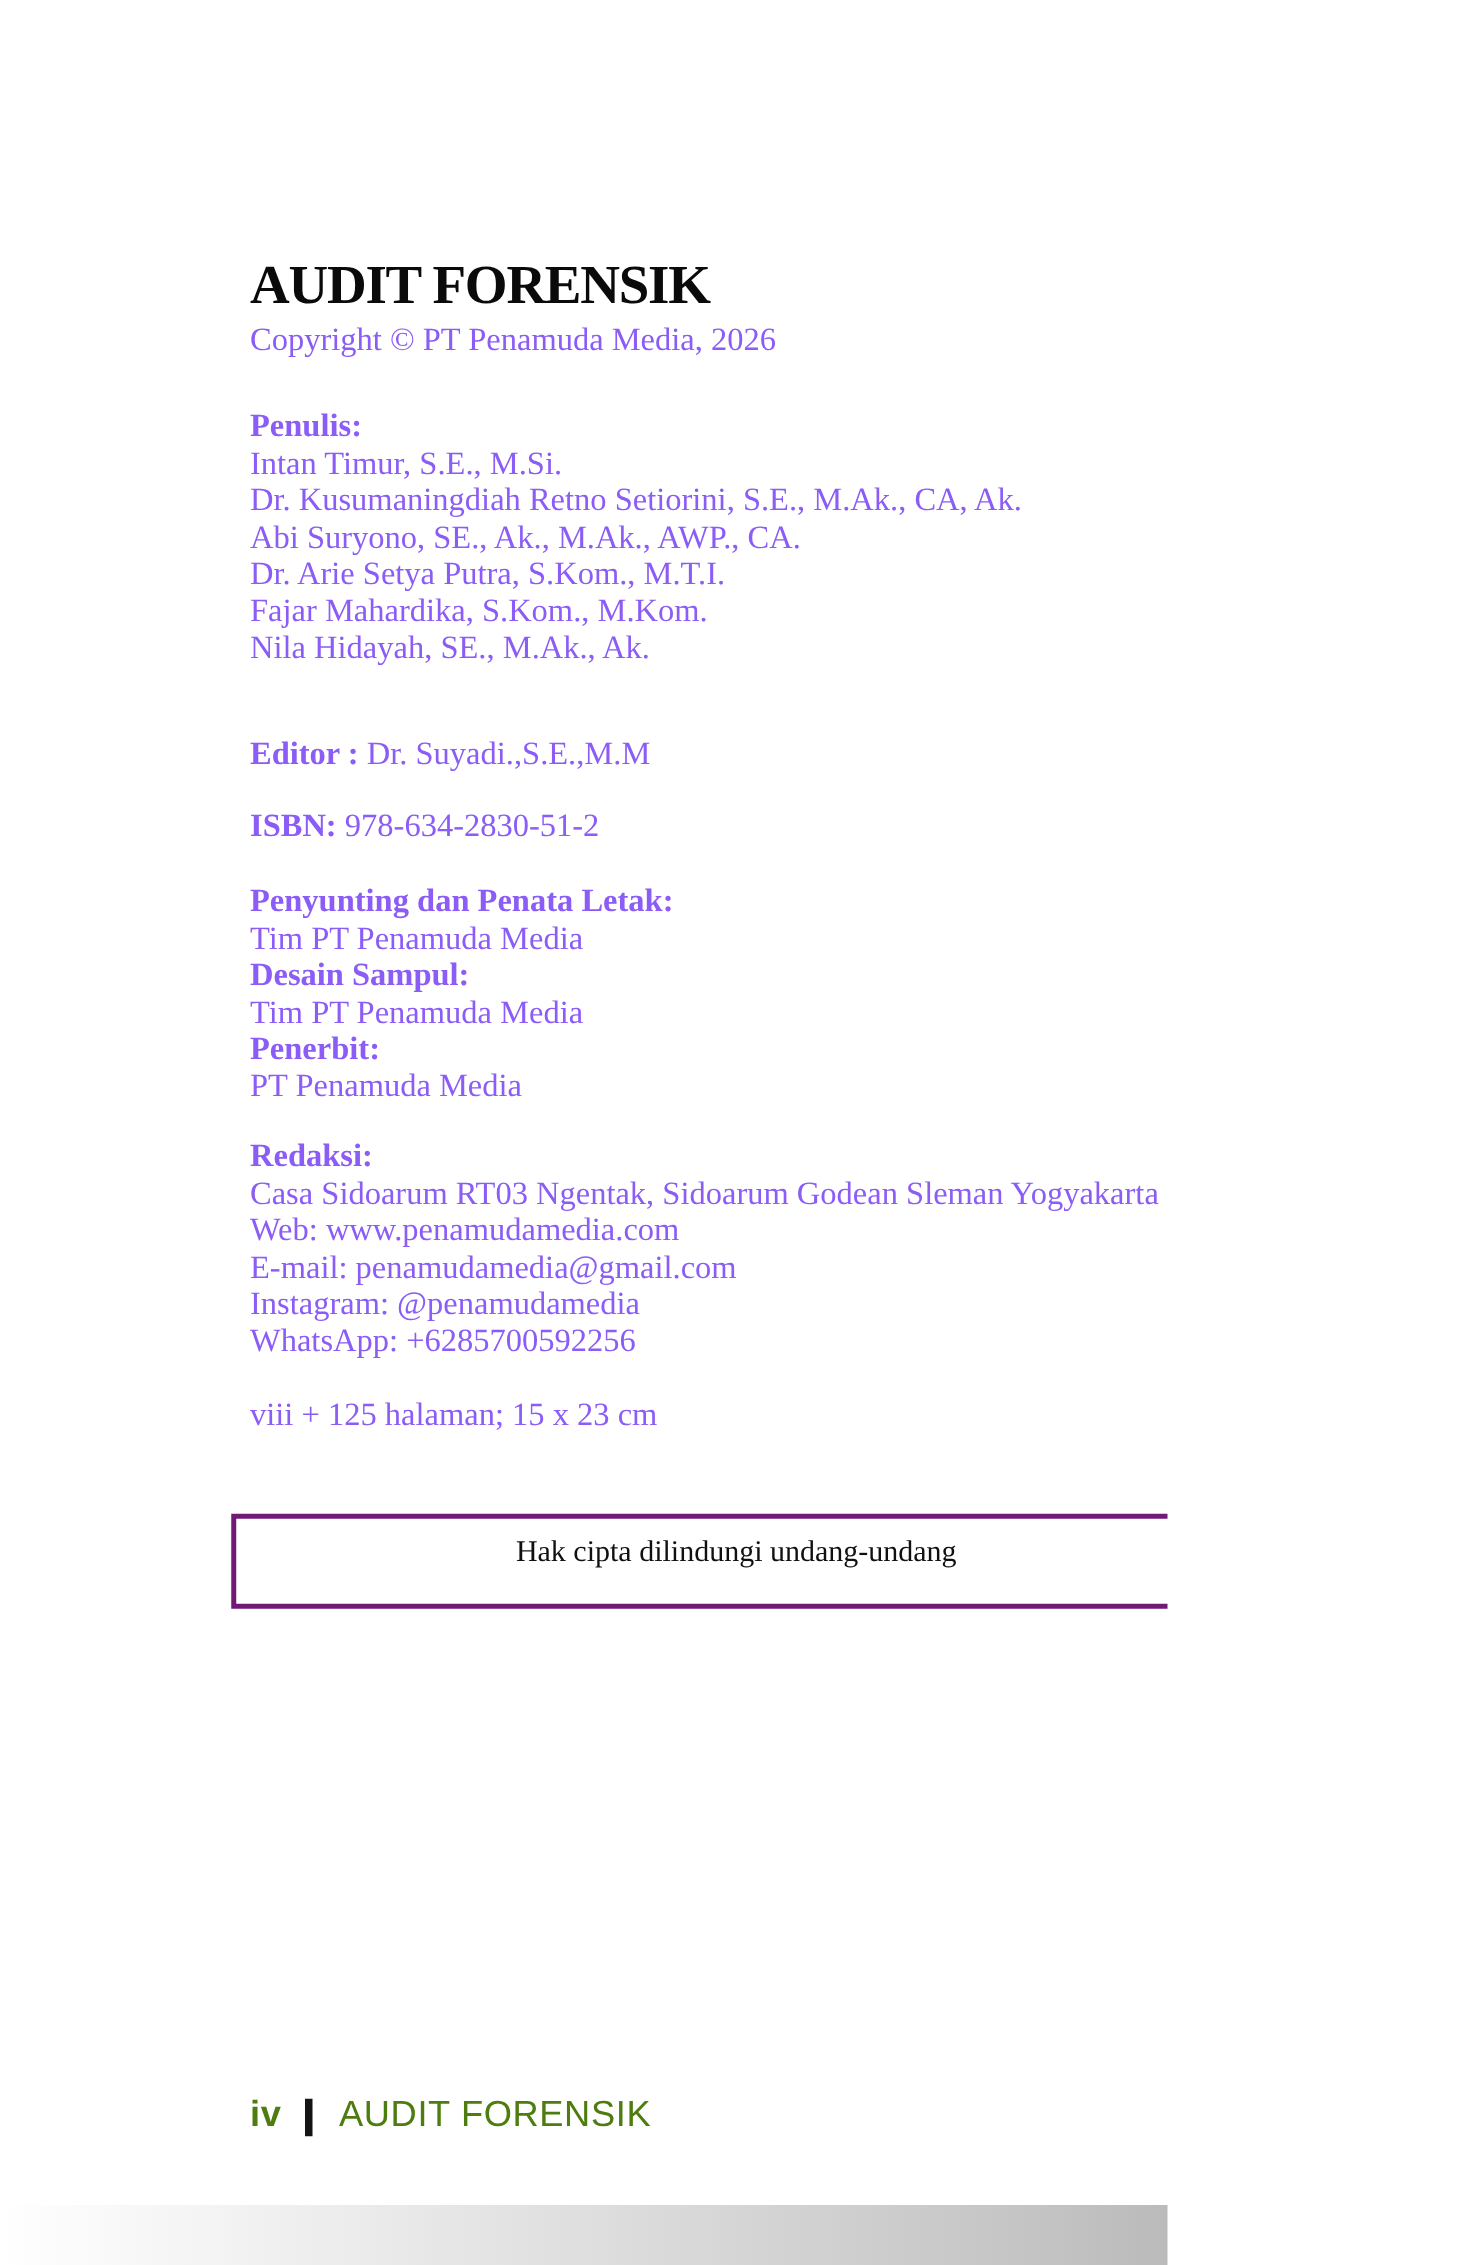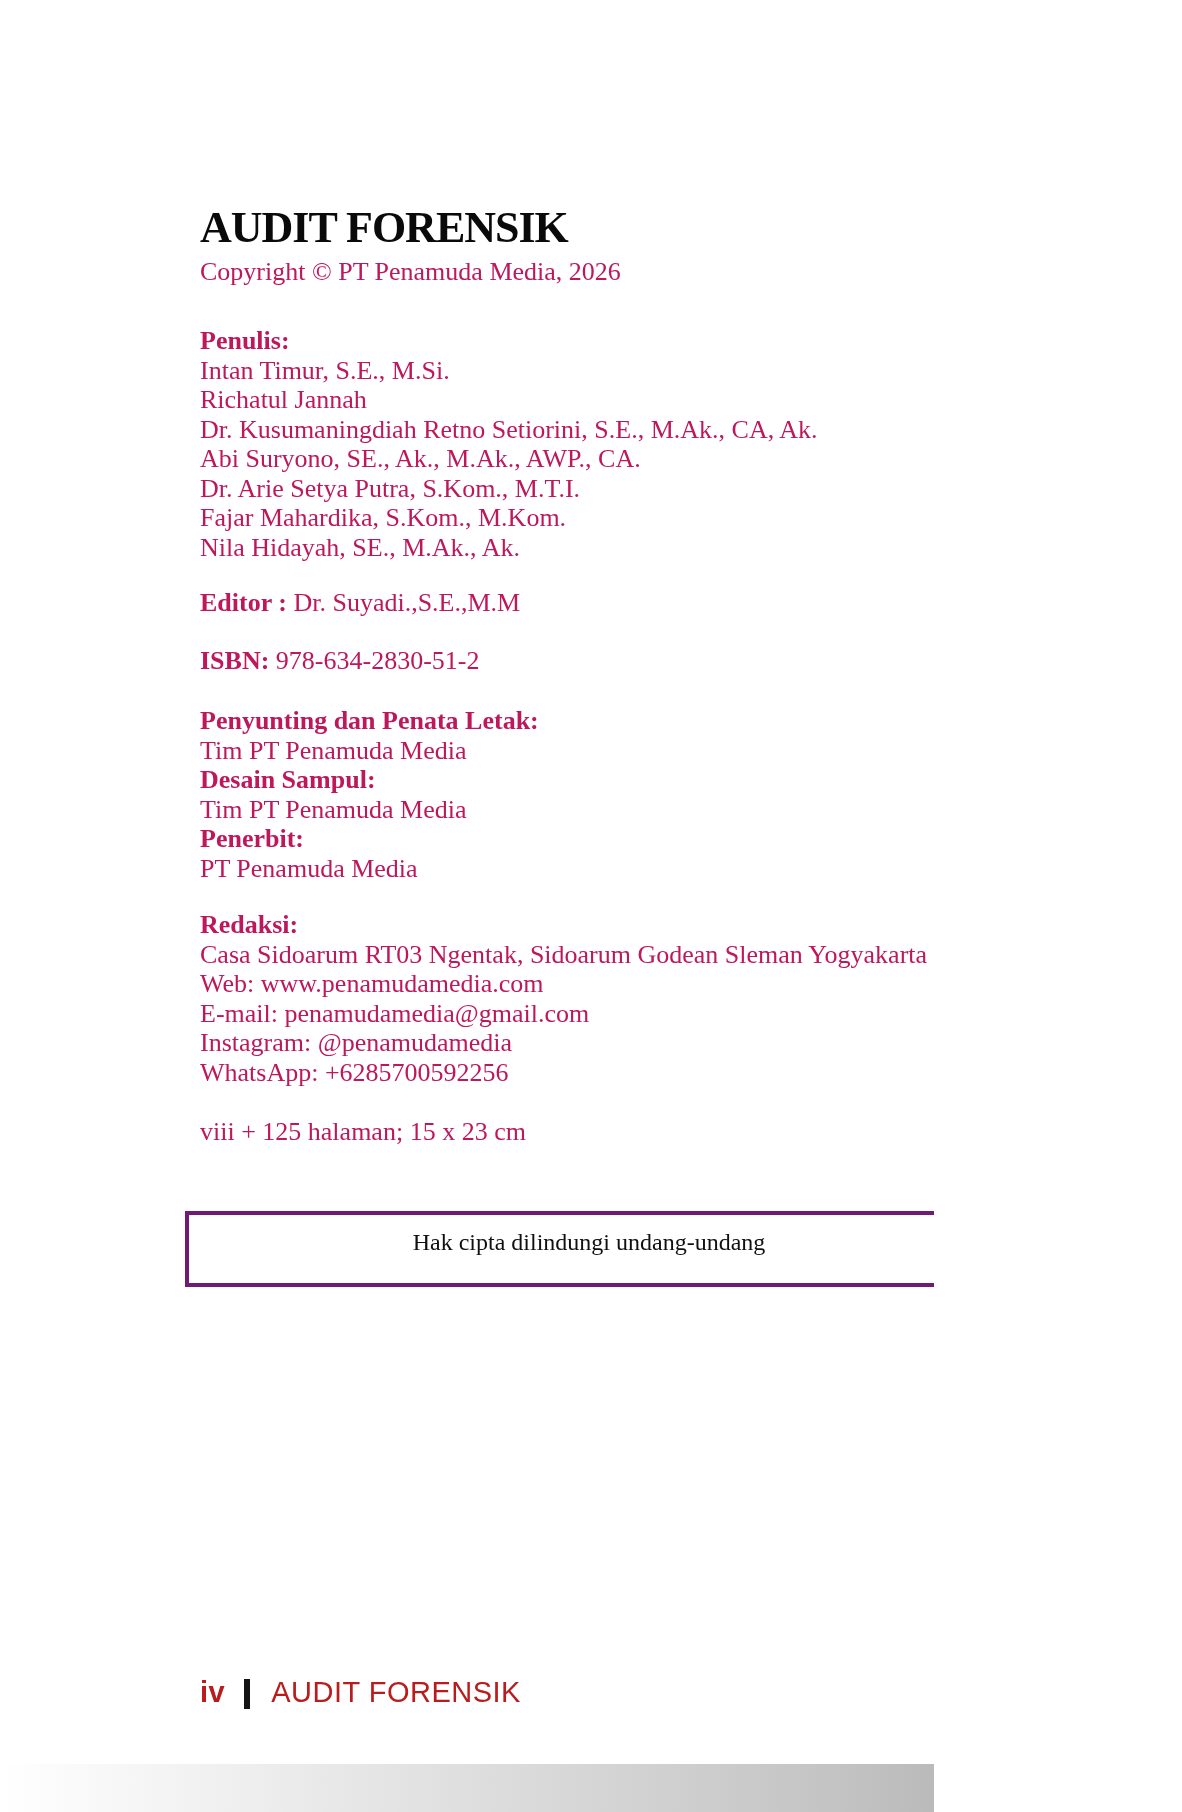--- a/index.html
+++ b/index.html
@@ -10,21 +10,21 @@
     height: 1812px;
     background: #ffffff;
     overflow: hidden;
     font-family: "Liberation Serif", serif;
     color: #101010;
   }
   .abs { position: absolute; }
   .body-text {
     font-size: 26px;
     line-height: 29.5px;
-    color: #be185d;
+    color: #8b5cf6;
   }
   .bold { font-weight: bold; }
 
   .book-title {
     left: 200px; top: 204px;
     font-size: 44px;
     line-height: 48px;
     font-weight: bold;
     letter-spacing: -1px;
     color: #0a0a0a;
@@ -46,21 +46,21 @@
     text-align: center;
     font-size: 24px;
     line-height: 30px;
   }
 
   .footer {
     left: 200px; top: 1676px;
     display: flex;
     align-items: flex-end;
     font-family: "Liberation Sans", sans-serif;
-    color: #b91c1c;
+    color: #4d7c0f;
   }
   .footer-page-num {
     font-size: 29px;
     font-weight: bold;
     letter-spacing: 0.5px;
   }
   .footer-divider {
     width: 6px;
     height: 30px;
     background: #141414;
@@ -84,21 +84,20 @@
 
 <div class="page">
 
   <h1 class="abs book-title">AUDIT FORENSIK</h1>
 
   <div class="abs copyright-line body-text">Copyright © PT Penamuda Media, 2026</div>
 
   <div class="abs penulis-block body-text">
     <div class="bold">Penulis:</div>
     <div>Intan Timur, S.E., M.Si.</div>
-    <div>Richatul Jannah</div>
     <div>Dr. Kusumaningdiah Retno Setiorini, S.E., M.Ak., CA, Ak.</div>
     <div>Abi Suryono, SE., Ak., M.Ak., AWP., CA.</div>
     <div>Dr. Arie Setya Putra, S.Kom., M.T.I.</div>
     <div>Fajar Mahardika, S.Kom., M.Kom.</div>
     <div>Nila Hidayah, SE., M.Ak., Ak.</div>
   </div>
 
   <div class="abs editor-line body-text">
     <span class="bold">Editor :</span>
     <span>Dr. Suyadi.,S.E.,M.M</span>

